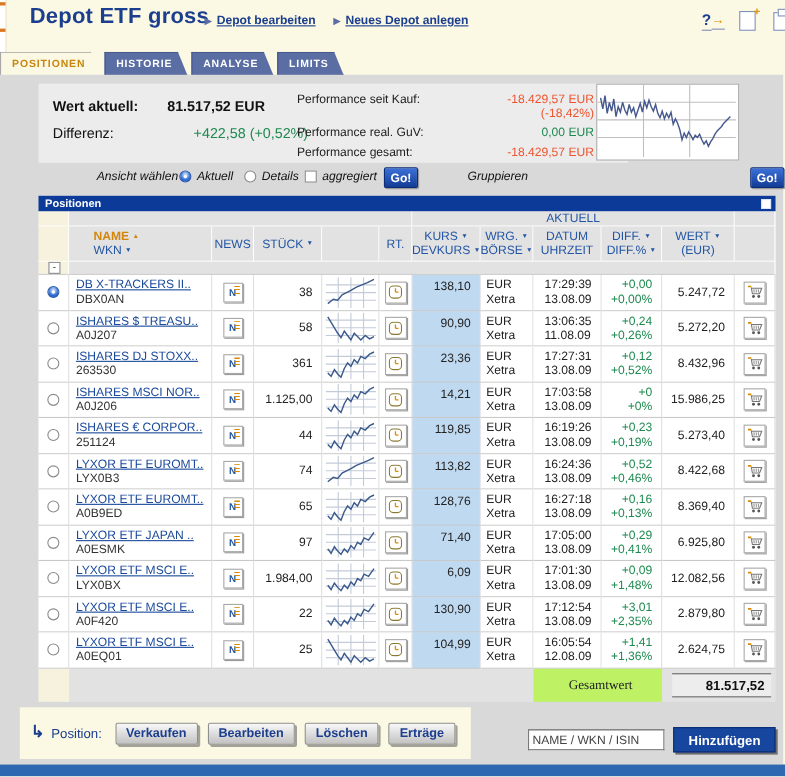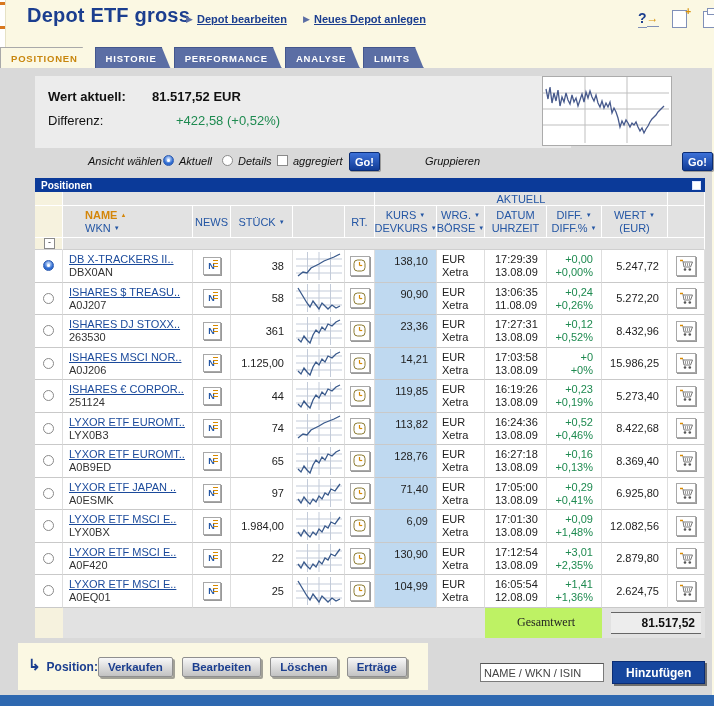--- a/index.html
+++ b/index.html
@@ -75,21 +75,21 @@
   .icon-btn{width:18px;height:18px;background:#fff;border:1px solid #A8A8A8;box-shadow:1px 1px 0 #999;display:inline-flex;align-items:center;justify-content:center;cursor:pointer;}
   .news-btn{width:16px;height:16px;background:#fff;border:1px solid #A8A8A8;box-shadow:1px 1px 0 #999;color:#2456A4;font-size:9px;font-weight:bold;position:relative;display:inline-flex;align-items:center;justify-content:center;cursor:pointer;}
   .news-lines{position:absolute;top:2px;right:2px;width:5px;height:8px;background:repeating-linear-gradient(to bottom,#D88A00 0 1px,transparent 1px 3px);}
   .ges-lbl{font-size:12px;color:#222;padding-left:32px;background:#bef264;font-family:Liberation Serif, serif;}
   .ges-val-cell{background:#E2E2E2;justify-content:flex-end;align-items:center;}
   .ges-val{border-top:1px solid #666;border-bottom:1px solid #666;background:#EDEDED;font-weight:bold;font-size:12px;color:#111;padding:3px 6px;margin-right:4px;min-width:78px;text-align:right;}
   .gray-cell{background:#E2E2E2;}
   
   .footer-block{position:absolute;left:18px;top:575px;width:410px;height:47px;background:#FBF8E3;display:flex;align-items:center;}
   .crook{color:#1B3E8F;font-size:15px;font-weight:bold;margin:0 6px 4px 10px;}
-  .pos-lbl{color:#1B3E8F;font-size:12px;font-weight:bold;}
+  .pos-lbl{color:#1B3E8F;font-size:12px;font-weight:normal;margin-right:12px;}
   .btn3d{background:linear-gradient(#F8F8F8,#C2C2C2);border:1px solid #8F8F8F;box-shadow:2px 2px 0 rgba(90,90,90,.55);border-radius:2px;color:#1B3E8F;font-weight:bold;font-size:11.5px;height:20px;display:inline-flex;align-items:center;padding:0 9px;margin-right:9px;cursor:pointer;white-space:nowrap;font-family:"Liberation Sans",sans-serif;}
   .isin-input{position:absolute;left:480px;top:595px;width:116px;height:17px;border:1px solid #7A7A7A;border-top-color:#555;font-size:11px;color:#444;padding:0 3px;font-family:"Liberation Sans",sans-serif;}
   .add-btn{position:absolute;left:612px;top:593px;height:21px;background:#16469E;color:#fff;font-weight:bold;font-size:12px;border:1px solid #0A2C74;display:flex;align-items:center;padding:0 13px;box-shadow:2px 2px 0 #6E6E6E;cursor:pointer;}
 </style>
 </head>
 <body>
 
 <div id="app">
 
   <div class="left-edge">
@@ -113,33 +113,40 @@
     </div>
   <div class="hdr-icon" style="left:703px">
       <span class="print-ic">
         <span class="print-top"></span>
       </span>
     </div>
 
   <div class="tabs">
     <div class="tab active">POSITIONEN</div>
     <div class="tab">HISTORIE</div>
-    <div class="tab">PERFORMANCE</div>
     <div class="tab">ANALYSE</div>
     <div class="tab">LIMITS</div>
   </div>
 
   <div class="content">
 
     <div class="sum-box">
       <div class="sum-left">
         <span class="lbl-b">Wert aktuell:</span>
         <span class="val-b">81.517,52 EUR</span>
         <span>Differenz:</span>
         <span class="val-g">+422,58 (+0,52%)</span>
+      </div>
+      <div class="sum-perf">
+        <span>Performance seit Kauf:</span>
+        <span class="pv neg">-18.429,57 EUR (-18,42%)</span>
+        <span>Performance real. GuV:</span>
+        <span class="pv pos">0,00 EUR</span>
+        <span>Performance gesamt:</span>
+        <span class="pv neg">-18.429,57 EUR</span>
       </div>
     </div>
 
     <div class="chart-box">
       <svg width="126" height="66" viewBox="0 0 126 66">
         <g stroke="#BFBFBF" stroke-width="1">
           <line x1="42" y1="0" x2="42" y2="66"></line>
             <line x1="84" y1="0" x2="84" y2="66"></line>
           <line x1="0" y1="16" x2="126" y2="16"></line>
             <line x1="0" y1="32" x2="126" y2="32"></line>

